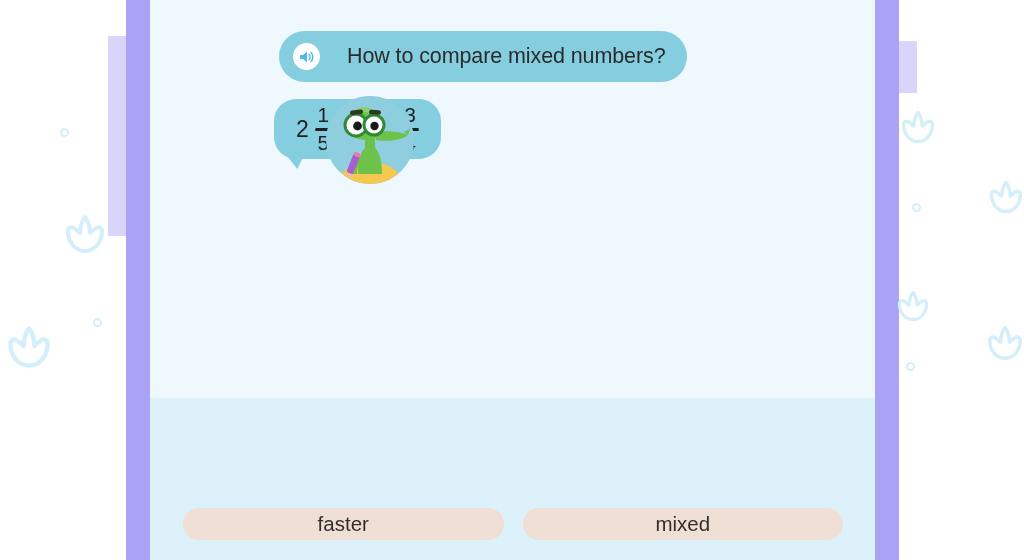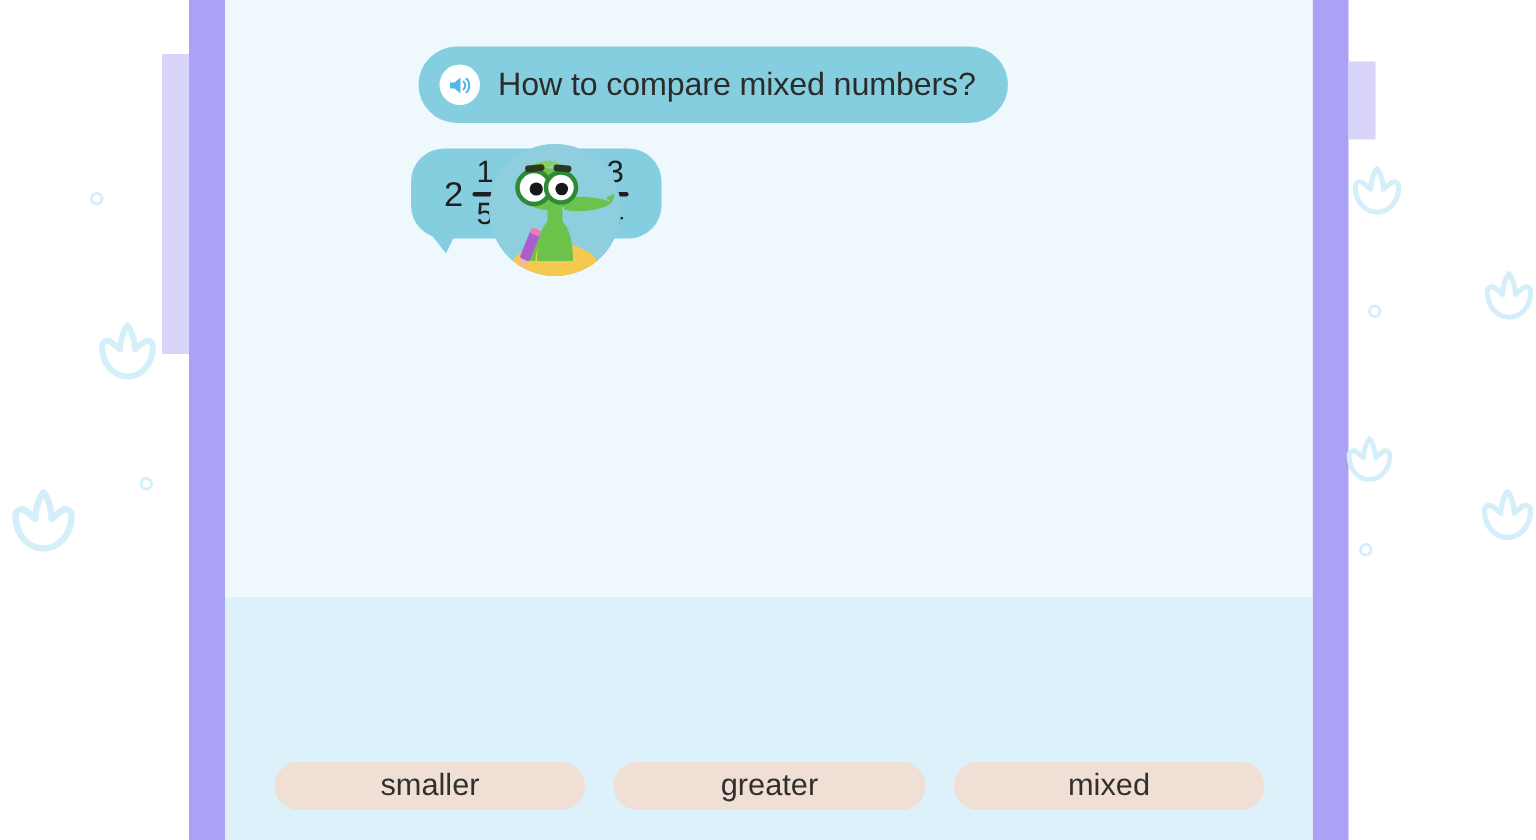--- a/index.html
+++ b/index.html
@@ -78,21 +78,21 @@
     border-radius: 26px;
     display: flex;
     align-items: center;
   }
 
   #q-bubble {
     left: 129px;
     top: 31px;
     height: 51px;
     padding: 0 21px 0 14px;
-    gap: 12px;
+    gap: 27px;
   }
 
   #q-bubble .q-text {
     font-size: 21.5px;
     color: #2b2b2b;
     white-space: nowrap;
     letter-spacing: -0.1px;
   }
 
   .speaker-btn {
@@ -351,24 +351,21 @@
           </g>
         </svg>
       </div>
     </div>
 
     <div id="answer-area">
 
 
       <div id="options">
         <div class="chip">
-          <span>smaller</span>
-        </div>
-        <div class="chip">
-          <span>greater</span>
+          <span>faster</span>
         </div>
         <div class="chip">
           <span>mixed</span>
         </div>
       </div>
     </div>
   </div>
 </div>
 
 </body></html>

